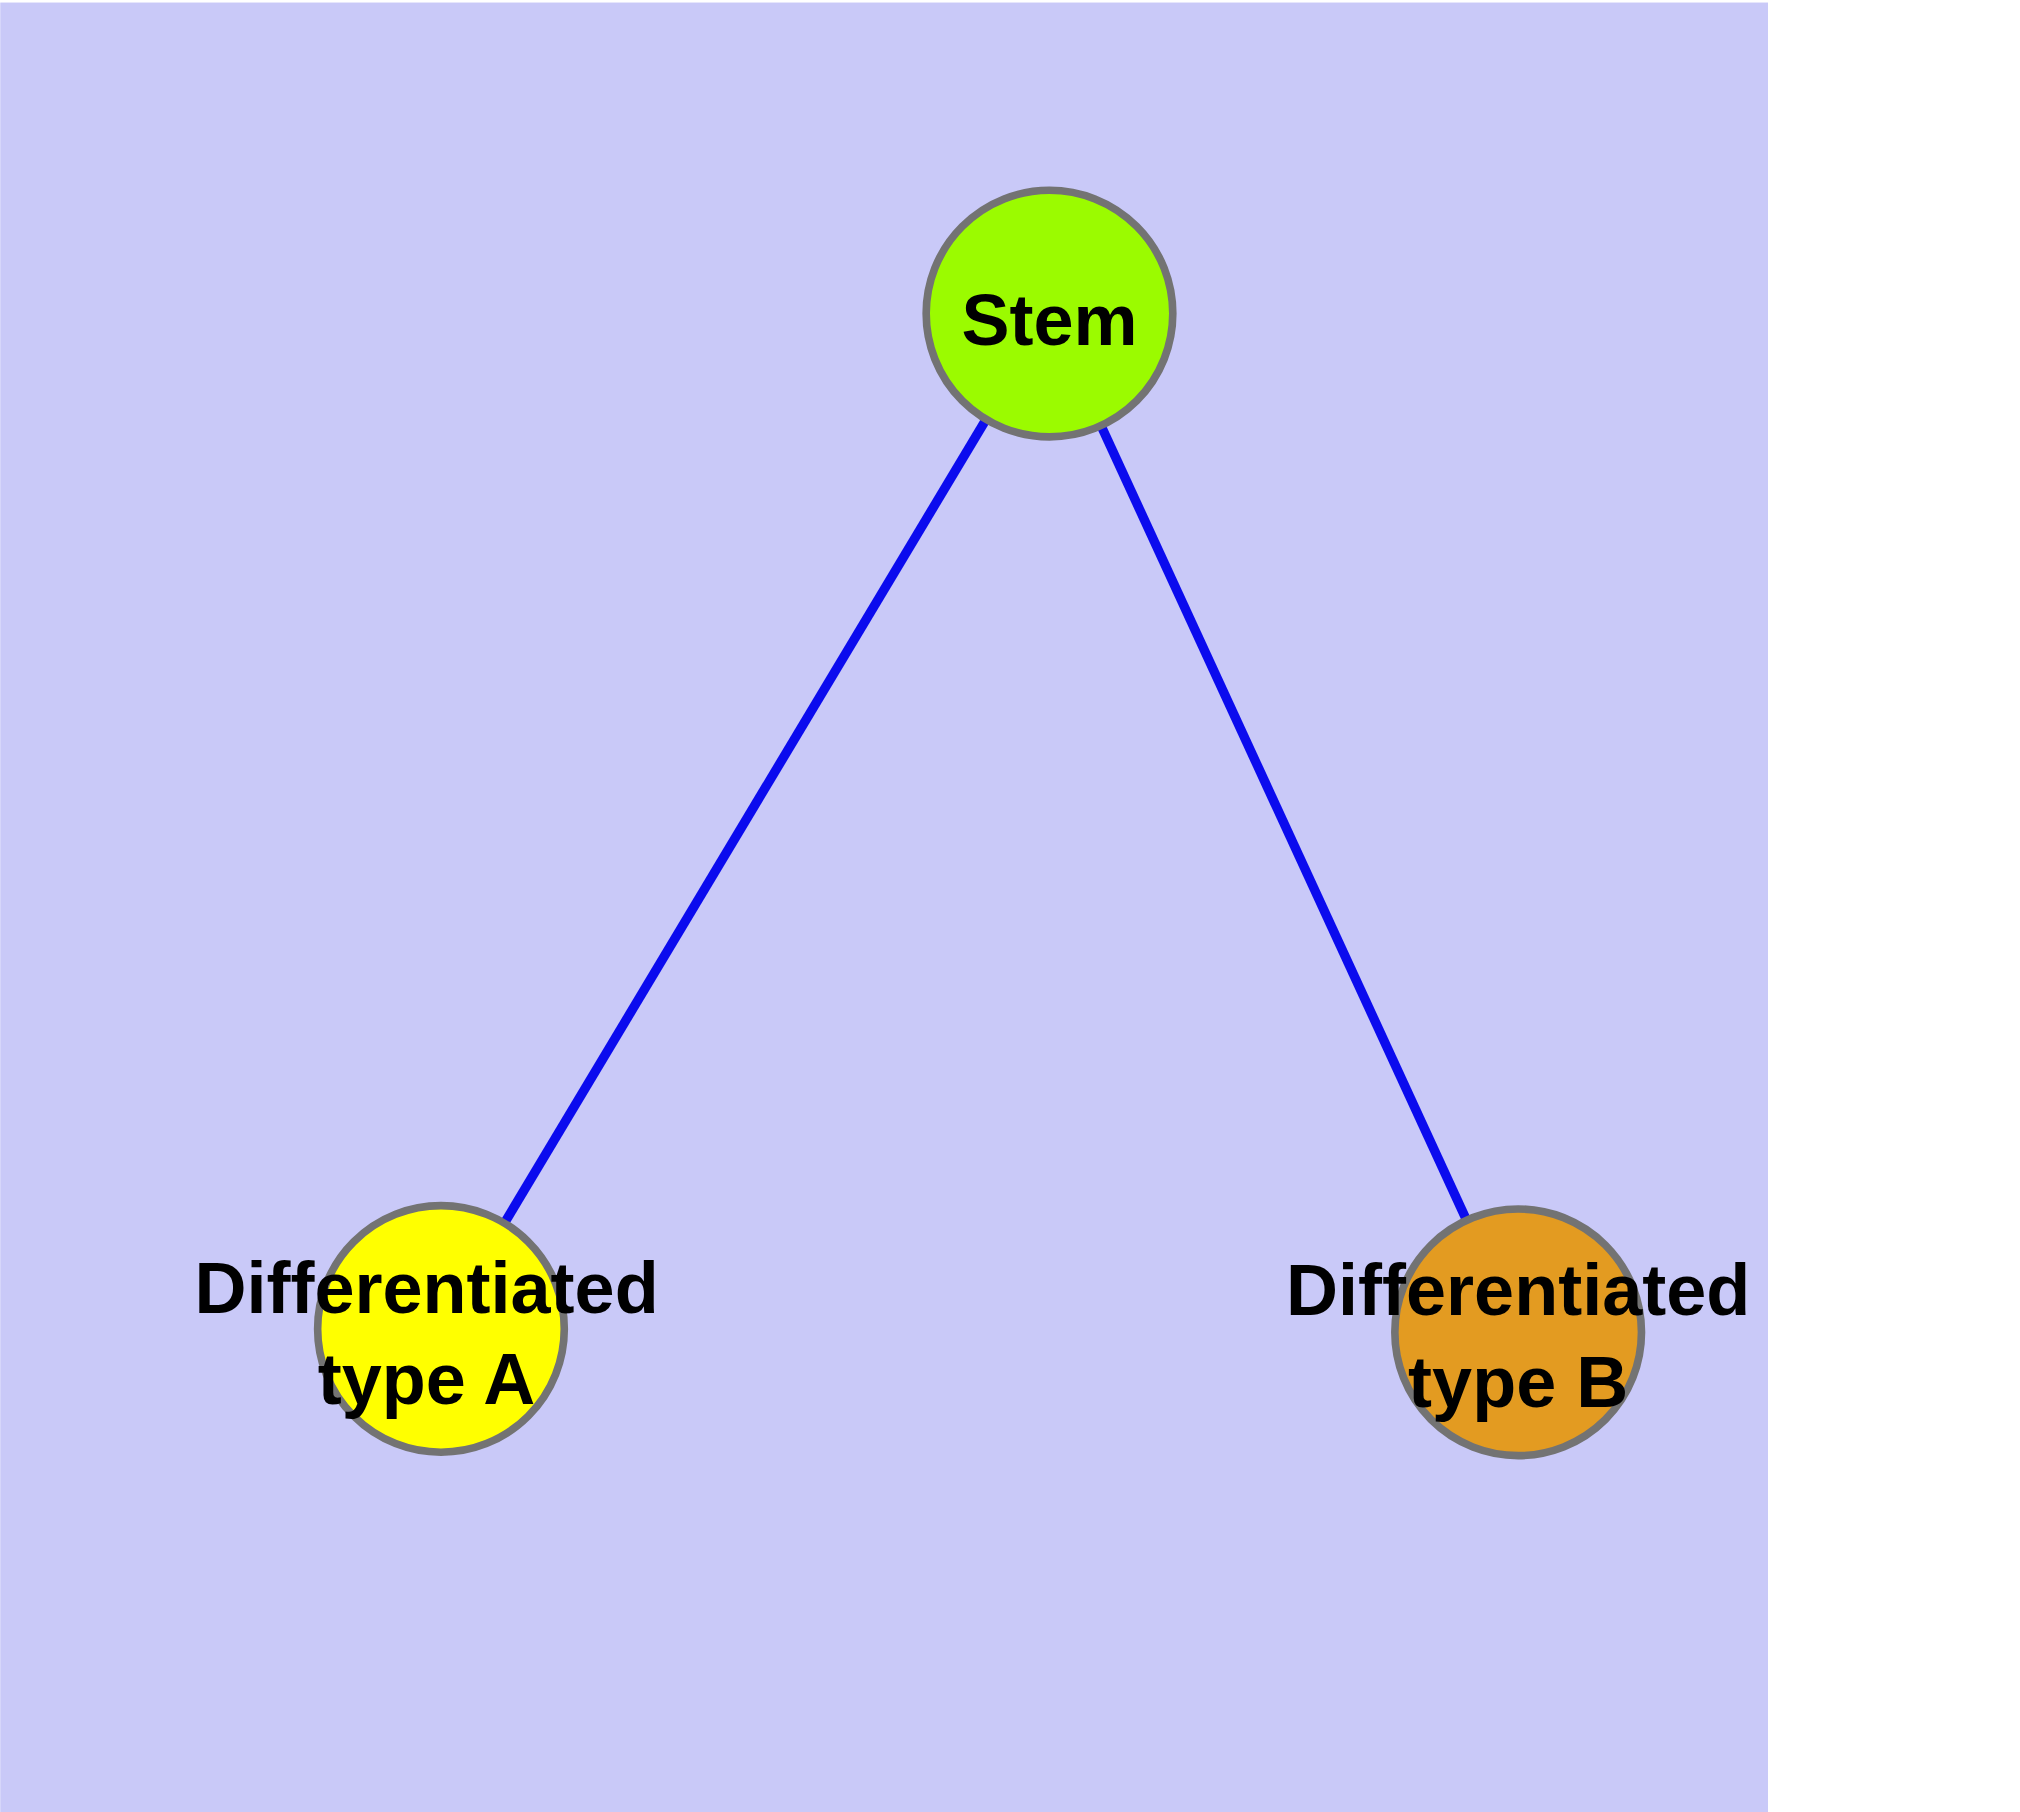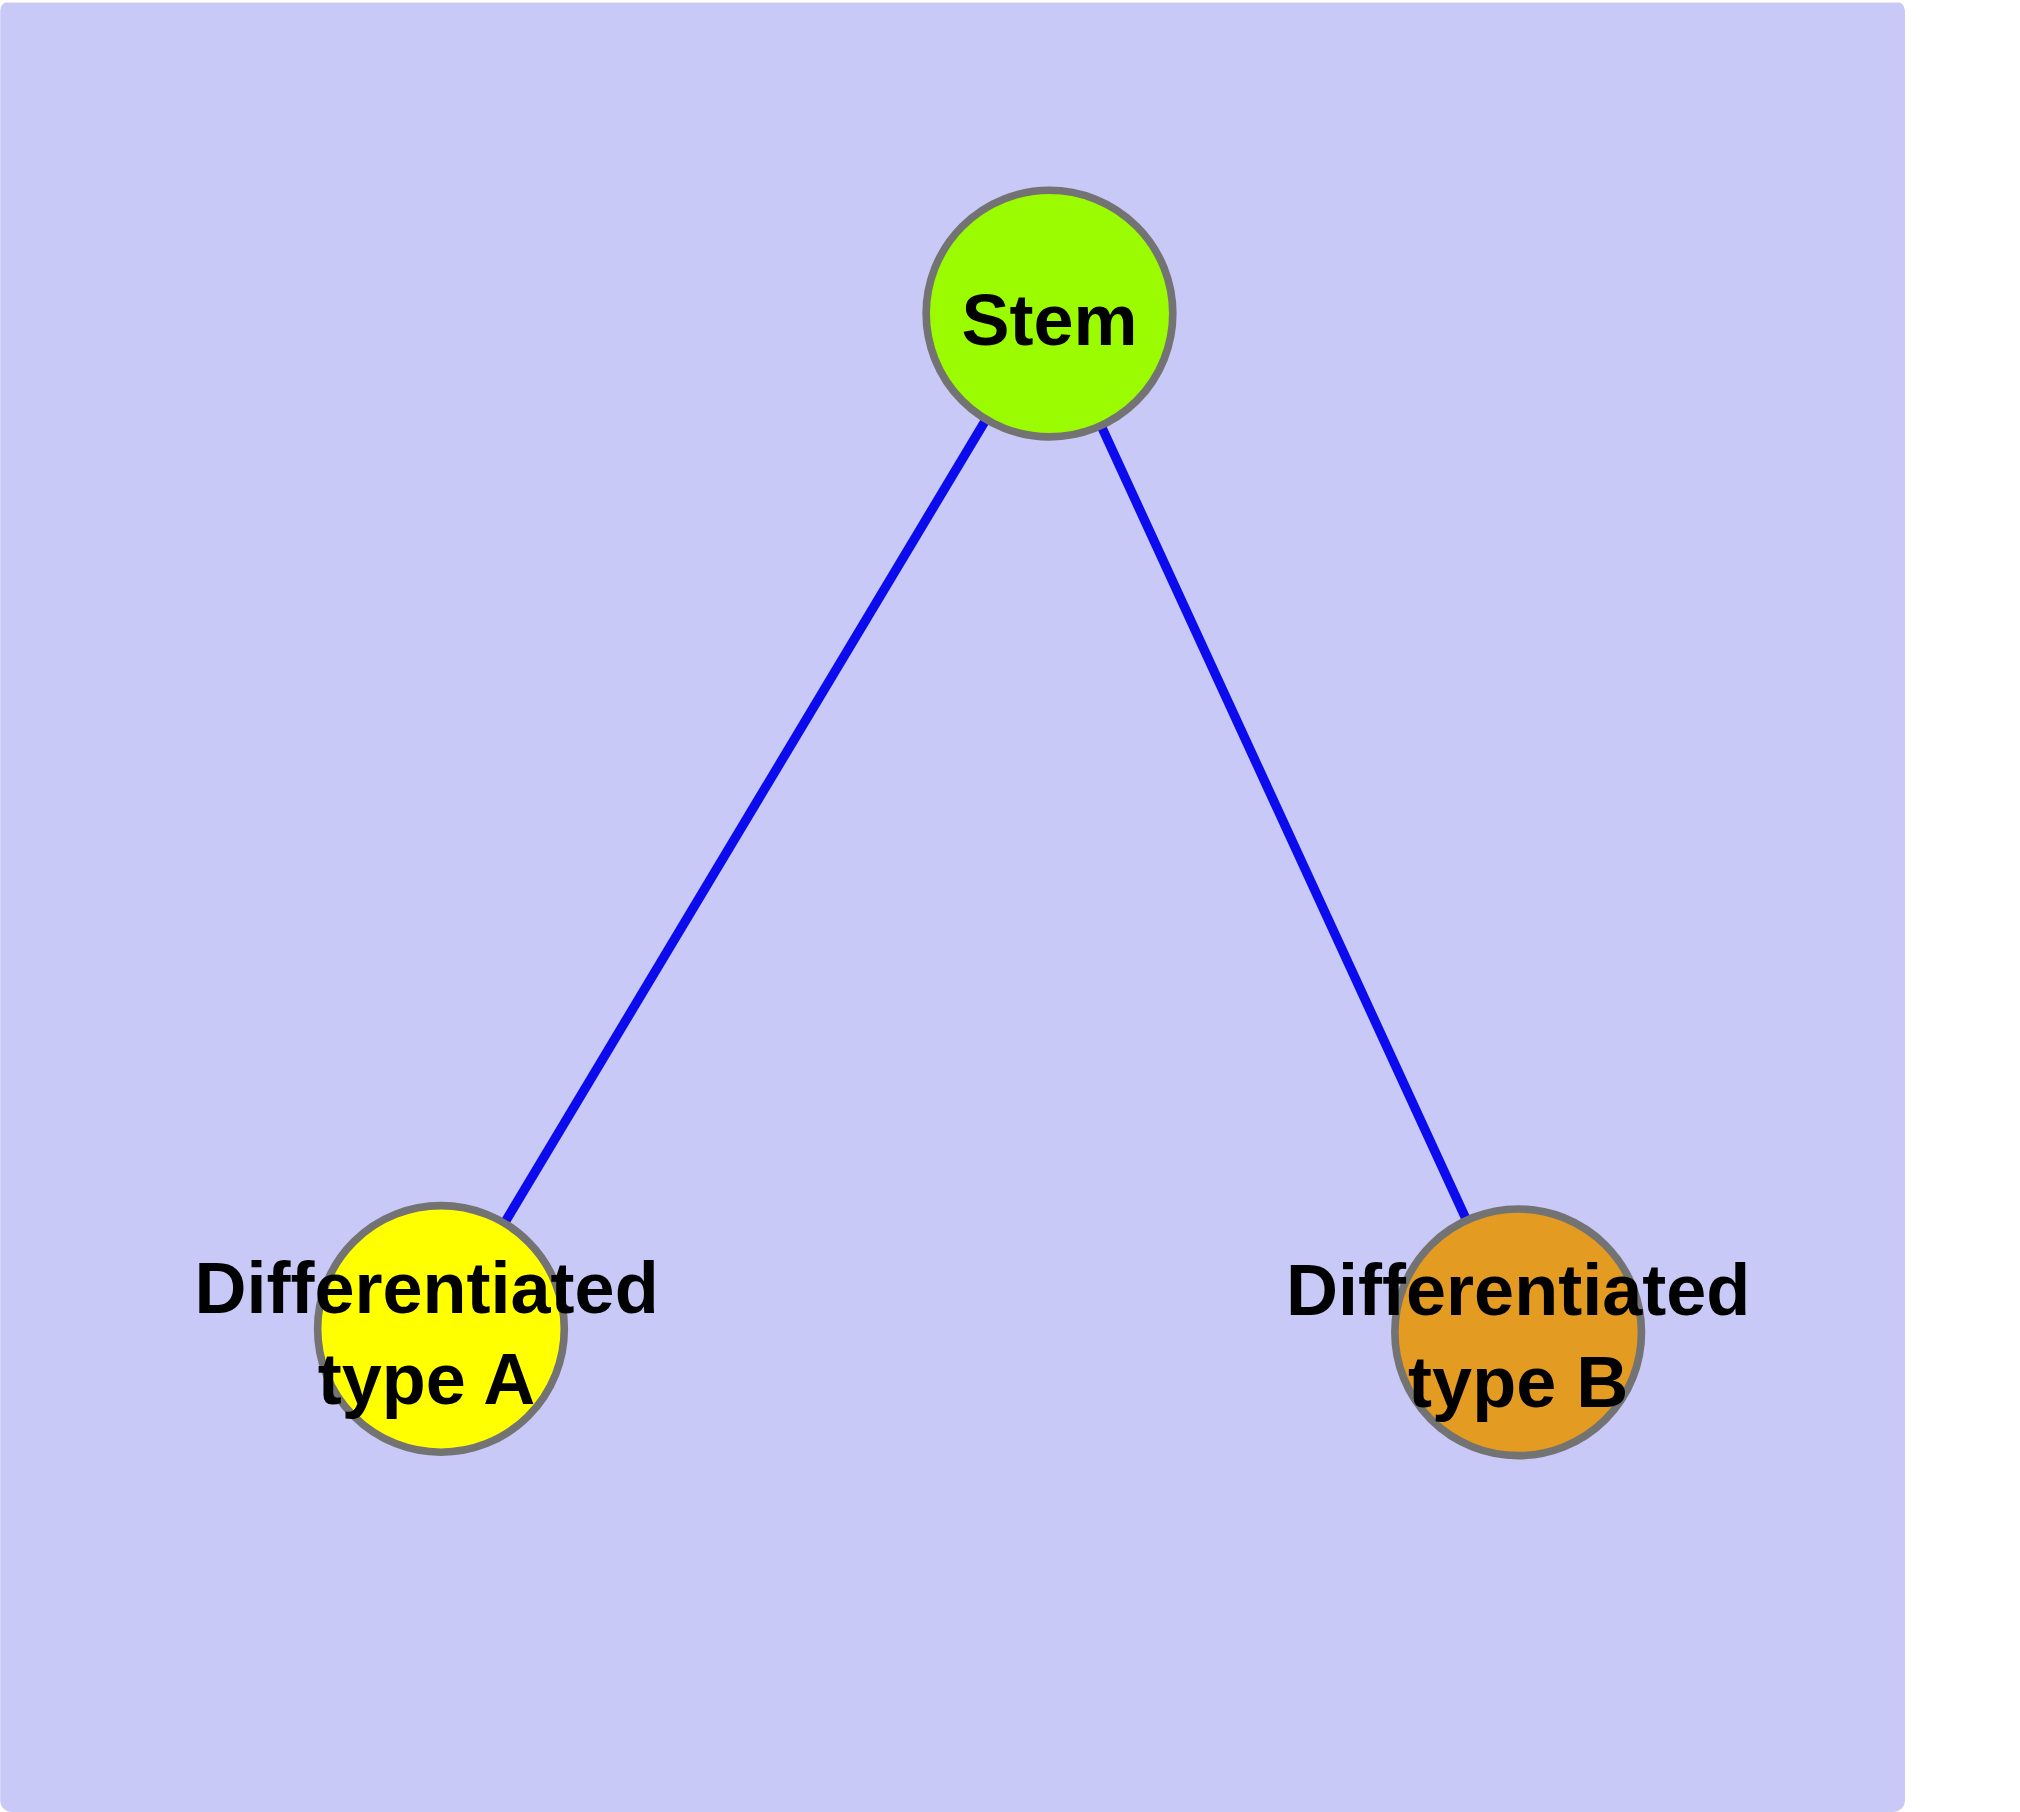--- a/index.html
+++ b/index.html
@@ -2,25 +2,24 @@
 <html style="font-size:13.6px"><head>
 <meta charset="utf-8">
 <style>
   html, body {
     margin: 0;
     padding: 0;
     background: #ffffff;
   }
   .canvas-wrap {
     position: relative;
-    width: 1905px;
+    width: 1768px;
     height: 1812px;
     overflow: hidden;
     font-family: "Liberation Sans", sans-serif;
-    border-radius: 12px;
   }
   svg.graph {
     display: block;
     width: 2021px;
     height: 1812px;
   }
   .node-circle {
     stroke-width: 9px;
   }
   .edge-line {

